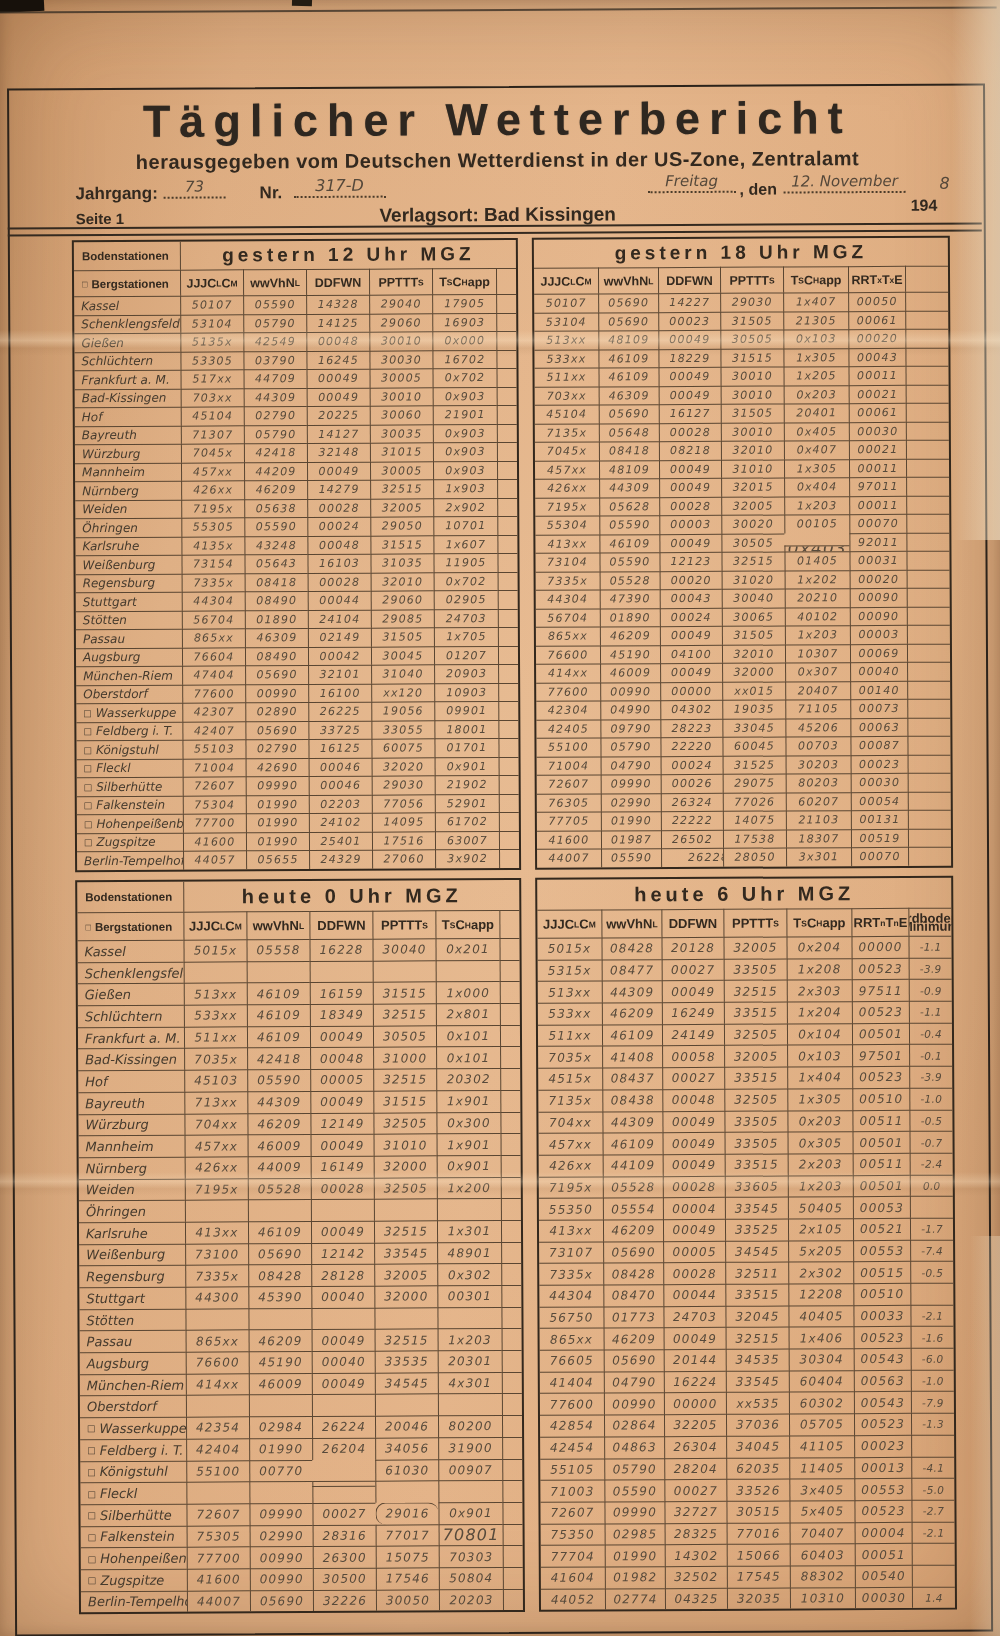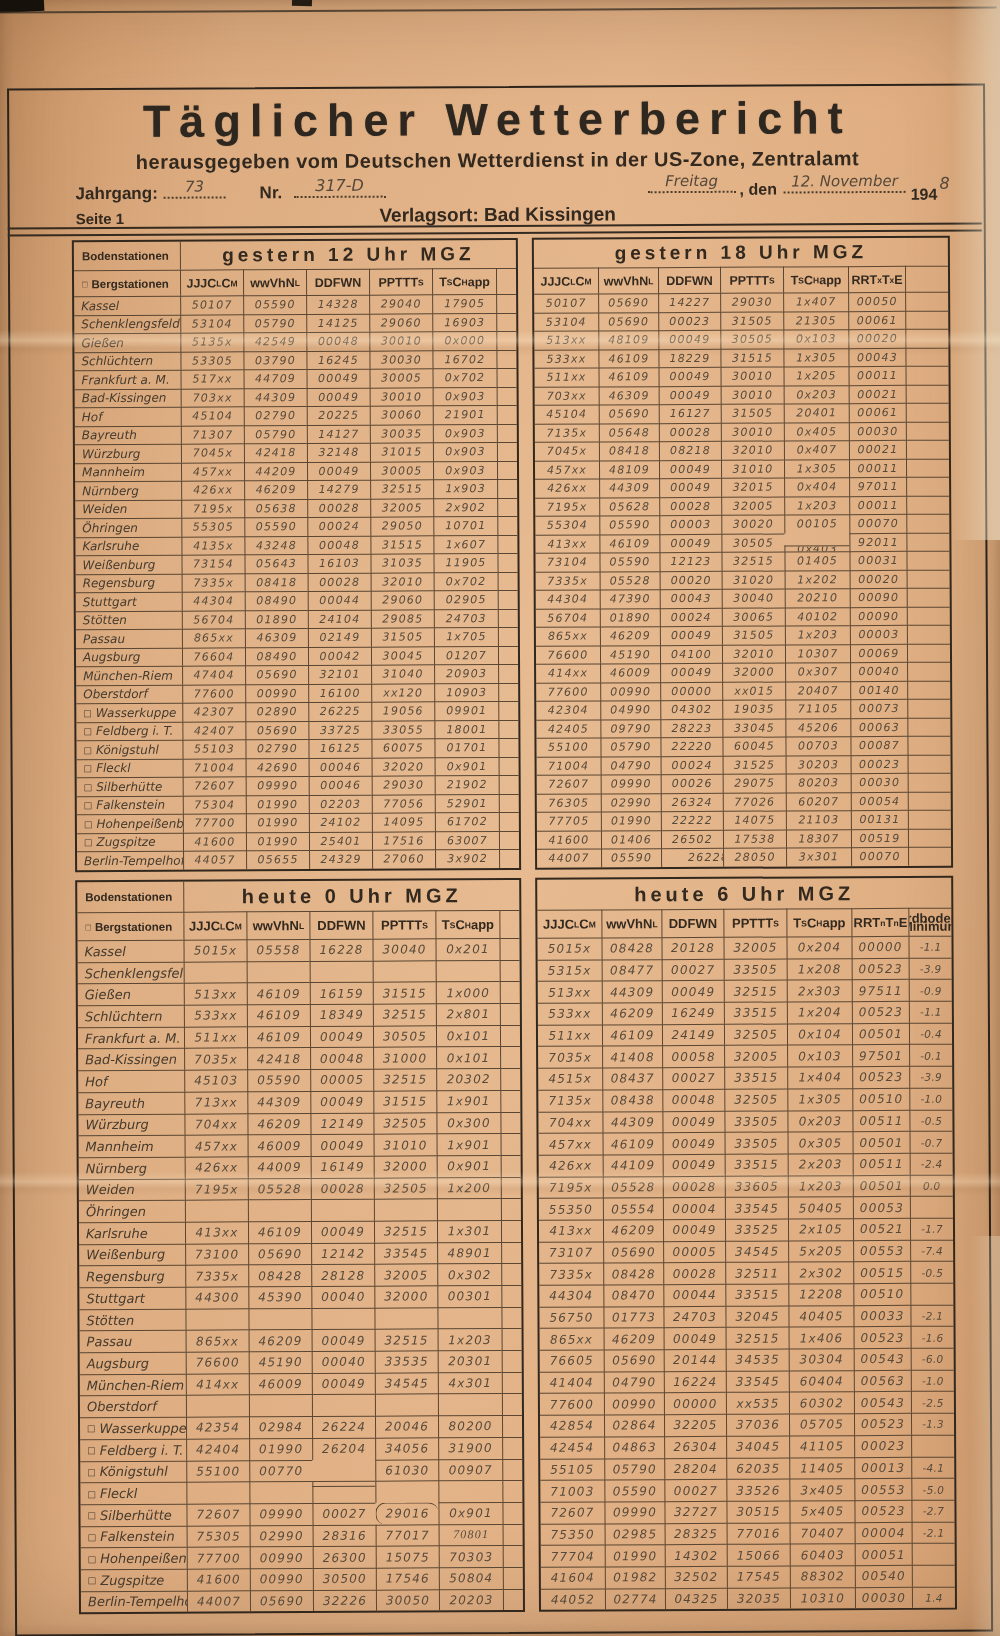--- a/index.html
+++ b/index.html
@@ -57,21 +57,21 @@
     <div class="doc-title">Täglicher Wetterbericht</div>
     <div class="doc-subtitle">herausgegeben vom Deutschen Wetterdienst in der US-Zone, Zentralamt</div>
 
     <span class="printed" style="left:78px;top:182px;font-size:17px;">Jahrgang:</span>
     <span class="hw hwfield" style="left:166px;top:176px;width:62px;font-size:15px;">73</span>
     <span class="printed" style="left:262px;top:182px;font-size:17px;">Nr.</span>
     <span class="hw hwfield" style="left:296px;top:175px;width:92px;font-size:16px;">317-D</span>
     <span class="hw hwfield" style="left:650px;top:173px;width:88px;font-size:15px;">Freitag</span>
     <span class="printed" style="left:742px;top:182px;font-size:16px;">, den</span>
     <span class="hw hwfield" style="left:786px;top:174px;width:122px;font-size:15px;">12. November</span>
-    <span class="printed" style="left:913px;top:188px;font-size:16px;">194</span>
+    <span class="printed" style="left:913px;top:199px;font-size:16px;">194</span>
     <span class="hw" style="position:absolute;left:942px;top:176px;font-size:16px;">8</span>
 
     <span class="printed" style="left:78px;top:208px;font-size:15px;">Seite 1</span>
     <div class="printed" style="left:0;right:0;top:204px;text-align:center;font-size:19px;">Verlagsort: Bad Kissingen</div>
 
     <div class="rule2"></div>
 
     <div id="t-g12" class="tbox" style="left: 74px; top: 238px; width: 442px; grid-template-columns: 106px 63px 63px 63px 63px 64px 20px; grid-template-rows: 28px 26px repeat(31, 18.5px);">
         <div class="cell " style="grid-area: 1 / 1 / 3; flex-direction: column; align-items: stretch; justify-content: flex-start;">
           <div style="height: 28px; display: flex; align-items: center; padding-left: 8px; border-bottom: 1.2px solid rgb(90, 70, 50); font-weight: 700; font-size: 11.5px; color: rgb(51, 41, 31);">Bodenstationen</div>
@@ -472,21 +472,21 @@
         <div class="cell val bt bl" style="grid-area: 15 / 2; font-size: 11px;">05590</div>
         <div class="cell val bt bl" style="grid-area: 15 / 3; font-size: 11px;">00003</div>
         <div class="cell val bt bl" style="grid-area: 15 / 4; font-size: 11px;">30020</div>
         <div class="cell val bt bl" style="grid-area: 15 / 5; font-size: 11px;">00105</div>
         <div class="cell val bt bl" style="grid-area: 15 / 6; font-size: 11px;">00070</div>
         <div class="cell val bt bl" style="grid-area: 15 / 7; font-size: 11px;"></div>
         <div class="cell val bt" style="grid-area: 16 / 1; font-size: 11px;">413xx</div>
         <div class="cell val bt bl" style="grid-area: 16 / 2; font-size: 11px;">46109</div>
         <div class="cell val bt bl" style="grid-area: 16 / 3; font-size: 11px;">00049</div>
         <div class="cell val bt bl" style="grid-area: 16 / 4; font-size: 11px;">30505</div>
-        <div class="cell val bt bl" style="grid-area: 16 / 5; font-size: 11px; margin-top: 12px;">0x403</div>
+        <div class="cell val bt bl" style="grid-area: 16 / 5; font-size: 17px; margin-top: 12px;">0x403</div>
         <div class="cell val bt bl" style="grid-area: 16 / 6; font-size: 11px;">92011</div>
         <div class="cell val bt bl" style="grid-area: 16 / 7; font-size: 11px;"></div>
         <div class="cell val bt" style="grid-area: 17 / 1; font-size: 11px;">73104</div>
         <div class="cell val bt bl" style="grid-area: 17 / 2; font-size: 11px;">05590</div>
         <div class="cell val bt bl" style="grid-area: 17 / 3; font-size: 11px;">12123</div>
         <div class="cell val bt bl" style="grid-area: 17 / 4; font-size: 11px;">32515</div>
         <div class="cell val bt bl" style="grid-area: 17 / 5; font-size: 11px;">01405</div>
         <div class="cell val bt bl" style="grid-area: 17 / 6; font-size: 11px;">00031</div>
         <div class="cell val bt bl" style="grid-area: 17 / 7; font-size: 11px;"></div>
         <div class="cell val bt" style="grid-area: 18 / 1; font-size: 11px;">7335x</div>
@@ -581,21 +581,21 @@
         <div class="cell val bt bl" style="grid-area: 30 / 6; font-size: 11px;">00054</div>
         <div class="cell val bt bl" style="grid-area: 30 / 7; font-size: 11px;"></div>
         <div class="cell val bt" style="grid-area: 31 / 1; font-size: 11px;">77705</div>
         <div class="cell val bt bl" style="grid-area: 31 / 2; font-size: 11px;">01990</div>
         <div class="cell val bt bl" style="grid-area: 31 / 3; font-size: 11px;">22222</div>
         <div class="cell val bt bl" style="grid-area: 31 / 4; font-size: 11px;">14075</div>
         <div class="cell val bt bl" style="grid-area: 31 / 5; font-size: 11px;">21103</div>
         <div class="cell val bt bl" style="grid-area: 31 / 6; font-size: 11px;">00131</div>
         <div class="cell val bt bl" style="grid-area: 31 / 7; font-size: 11px;"></div>
         <div class="cell val bt" style="grid-area: 32 / 1; font-size: 11px;">41600</div>
-        <div class="cell val bt bl" style="grid-area: 32 / 2; font-size: 11px;">01406</div>
+        <div class="cell val bt bl" style="grid-area: 32 / 2; font-size: 11px;">01987</div>
         <div class="cell val bt bl" style="grid-area: 32 / 3; font-size: 11px;">26502</div>
         <div class="cell val bt bl" style="grid-area: 32 / 4; font-size: 11px;">17538</div>
         <div class="cell val bt bl" style="grid-area: 32 / 5; font-size: 11px;">18307</div>
         <div class="cell val bt bl" style="grid-area: 32 / 6; font-size: 11px;">00519</div>
         <div class="cell val bt bl" style="grid-area: 32 / 7; font-size: 11px;"></div>
         <div class="cell val bt" style="grid-area: 33 / 1; font-size: 11px;">44007</div>
         <div class="cell val bt bl" style="grid-area: 33 / 2; font-size: 11px;">05590</div>
         <div class="cell val bt bl" style="grid-area: 33 / 3; font-size: 11px; padding-left: 32px;">26228</div>
         <div class="cell val bt bl" style="grid-area: 33 / 4; font-size: 11px;">28050</div>
         <div class="cell val bt bl" style="grid-area: 33 / 5; font-size: 11px;">3x301</div>
@@ -866,21 +866,21 @@
         <div class="cell val bt bl" style="grid-area: 29 / 6; font-size: 12px;">0x901</div>
         <div class="cell val bt bl" style="grid-area: 29 / 7; font-size: 12px;"></div>
         <div class="cell stn bt" style="grid-area: 30 / 1; font-size: 13px;">
           <span class="sq">□</span>
           <span>Falkenstein</span>
         </div>
         <div class="cell val bt bl" style="grid-area: 30 / 2; font-size: 12px;">75305</div>
         <div class="cell val bt bl" style="grid-area: 30 / 3; font-size: 12px;">02990</div>
         <div class="cell val bt bl" style="grid-area: 30 / 4; font-size: 12px;">28316</div>
         <div class="cell val bt bl" style="grid-area: 30 / 5; font-size: 12px;">77017</div>
-        <div class="cell val bt bl" style="grid-area: 30 / 6; font-size: 12px; font-family: Liberation Serif, serif;">70801</div>
+        <div class="cell val bt bl" style="grid-area: 30 / 6; font-size: 16px;">70801</div>
         <div class="cell val bt bl" style="grid-area: 30 / 7; font-size: 12px;"></div>
         <div class="cell stn bt" style="grid-area: 31 / 1; font-size: 13px;">
           <span class="sq">□</span>
           <span>Hohenpeißenberg</span>
         </div>
         <div class="cell val bt bl" style="grid-area: 31 / 2; font-size: 12px;">77700</div>
         <div class="cell val bt bl" style="grid-area: 31 / 3; font-size: 12px;">00990</div>
         <div class="cell val bt bl" style="grid-area: 31 / 4; font-size: 12px;">26300</div>
         <div class="cell val bt bl" style="grid-area: 31 / 5; font-size: 12px;">15075</div>
         <div class="cell val bt bl" style="grid-area: 31 / 6; font-size: 12px;">70303</div>
@@ -1063,21 +1063,21 @@
         <div class="cell val bt bl" style="grid-area: 23 / 4; font-size: 12px;">33545</div>
         <div class="cell val bt bl" style="grid-area: 23 / 5; font-size: 12px;">60404</div>
         <div class="cell val bt bl" style="grid-area: 23 / 6; font-size: 12px;">00563</div>
         <div class="cell val bt bl emin" style="grid-area: 23 / 7; font-size: 10.5px;">-1.0</div>
         <div class="cell val bt" style="grid-area: 24 / 1; font-size: 12px;">77600</div>
         <div class="cell val bt bl" style="grid-area: 24 / 2; font-size: 12px;">00990</div>
         <div class="cell val bt bl" style="grid-area: 24 / 3; font-size: 12px;">00000</div>
         <div class="cell val bt bl" style="grid-area: 24 / 4; font-size: 12px;">xx535</div>
         <div class="cell val bt bl" style="grid-area: 24 / 5; font-size: 12px;">60302</div>
         <div class="cell val bt bl" style="grid-area: 24 / 6; font-size: 12px;">00543</div>
-        <div class="cell val bt bl emin" style="grid-area: 24 / 7; font-size: 10.5px;">-2.5</div>
+        <div class="cell val bt bl emin" style="grid-area: 24 / 7; font-size: 10.5px;">-7.9</div>
         <div class="cell val bt" style="grid-area: 25 / 1; font-size: 12px;">42854</div>
         <div class="cell val bt bl" style="grid-area: 25 / 2; font-size: 12px;">02864</div>
         <div class="cell val bt bl" style="grid-area: 25 / 3; font-size: 12px;">32205</div>
         <div class="cell val bt bl" style="grid-area: 25 / 4; font-size: 12px;">37036</div>
         <div class="cell val bt bl" style="grid-area: 25 / 5; font-size: 12px;">05705</div>
         <div class="cell val bt bl" style="grid-area: 25 / 6; font-size: 12px;">00523</div>
         <div class="cell val bt bl emin" style="grid-area: 25 / 7; font-size: 10.5px;">-1.3</div>
         <div class="cell val bt" style="grid-area: 26 / 1; font-size: 12px;">42454</div>
         <div class="cell val bt bl" style="grid-area: 26 / 2; font-size: 12px;">04863</div>
         <div class="cell val bt bl" style="grid-area: 26 / 3; font-size: 12px;">26304</div>

